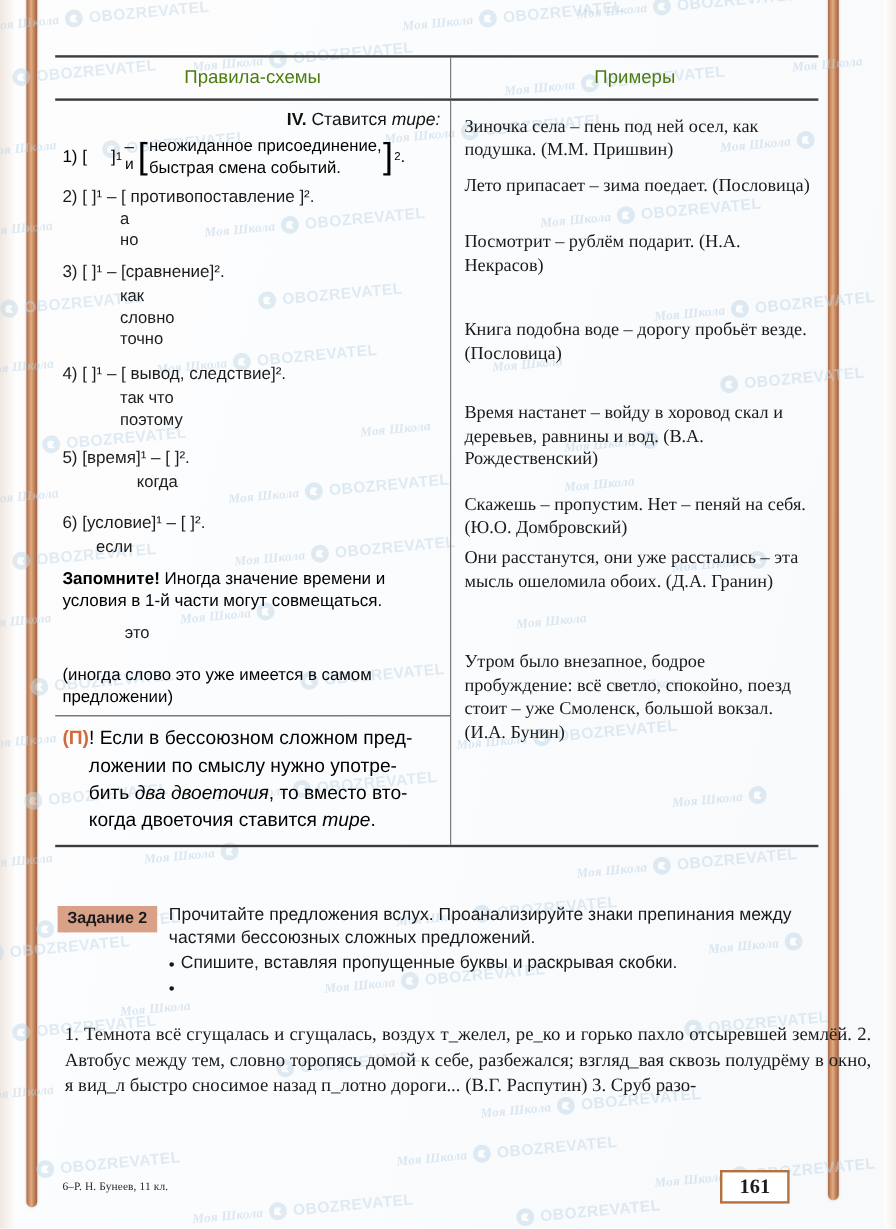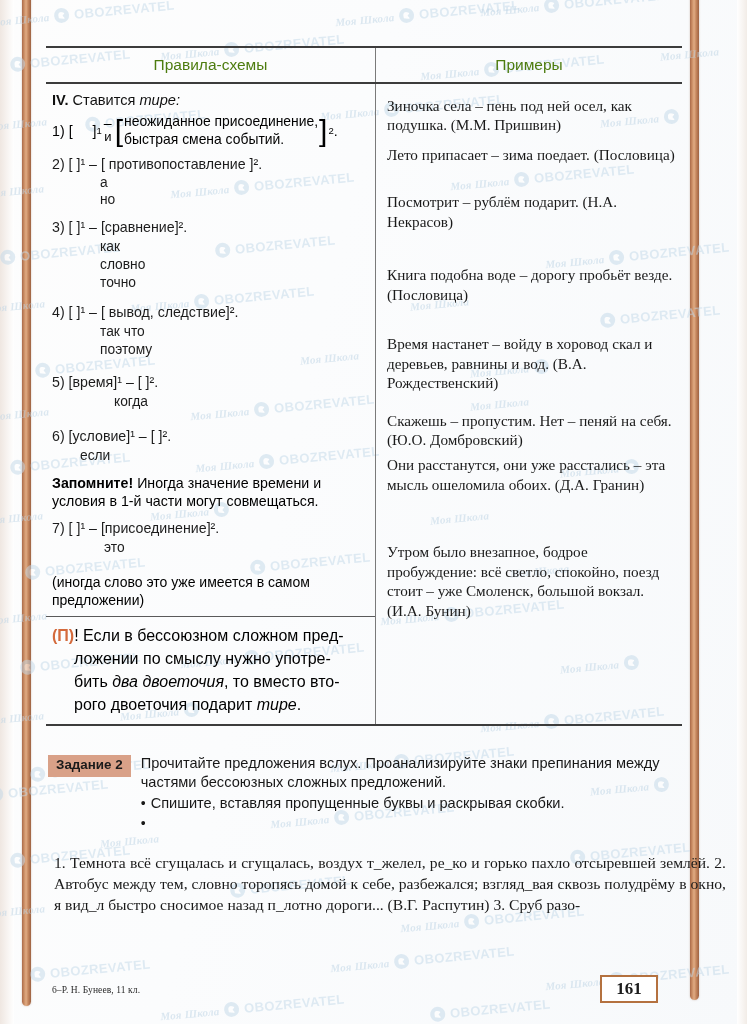--- a/index.html
+++ b/index.html
@@ -132,20 +132,21 @@
 
   .pad-l { padding: 6px 8px 4px 6px; }
   .pad-r { padding: 6px 6px 4px 11px; }
 
   
   .rule-block { font-size: 14.2px; color: #1c1c1c; line-height: 1.28; }
   .rule-head {
     font-size: 14.6px;
     margin: 2px 0 5px 0;
     color: #111;
+    text-align: right;
   }
   .rule-head b { font-weight: bold; }
   .rule-head i { font-style: italic; }
 
   .rule-row { margin-bottom: 2px; white-space: nowrap; }
   sup { font-size: 9.5px; vertical-align: super; }
 
   .conj {
     display: block;
     margin-left: 48px;
@@ -641,36 +642,32 @@
             <span>[условие]¹ – [     ]².</span>
           </div>
           <span class="conj" style="margin-left:28px;">если</span>
         </div>
 
         <div class="remember">
           <b>Запомните!</b><span> Иногда значение времени и условия в 1-й части могут совмещаться.</span>
         </div>
 
         <div class="rule-block">
-          <div class="rule-row">
-            <span>7)</span>
-            <span>[     ]¹ – [присоединение]².</span>
-          </div>
           <span class="conj" style="margin-left:52px;">это</span>
         </div>
 
         <div class="paren-note"><span>(иногда слово </span><span>это</span><span> уже имеется в самом предложении)</span></div>
 
         <div class="rule-sep"></div>
 
         <div class="p-rule">
           <span class="p-mark">(П)</span><span>! </span><span>Если в бессоюзном сложном пред-</span>
           <span class="p-indent">ложении по смыслу нужно употре-</span>
           <span class="p-indent"><span>бить </span><i>два двоеточия</i><span>, то вместо вто-</span></span>
-          <span class="p-indent"><span>рого двоеточия подарит </span><i>тире</i><span>.</span></span>
+          <span class="p-indent"><span>когда двоеточия ставится </span><i>тире</i><span>.</span></span>
         </div>
       </div>
 
       <div class="col-right pad-r">
 
         <div class="ex ex-top-pad ex-gap-6">Зиночка села – пень под ней осел, как подушка. (М.М. Пришвин)</div>
         <div class="ex ex-gap-1">Лето припасает – зима поедает. (Пословица)</div>
         <div class="ex ex-gap-2">Посмотрит – рублём подарит. (Н.А. Некрасов)</div>
         <div class="ex ex-gap-3">Книга подобна воде – дорогу пробьёт везде. (Пословица)</div>
         <div class="ex ex-gap-5">Время настанет – войду в хоровод скал и деревьев, равнины и вод. (В.А. Рождественский)</div>

